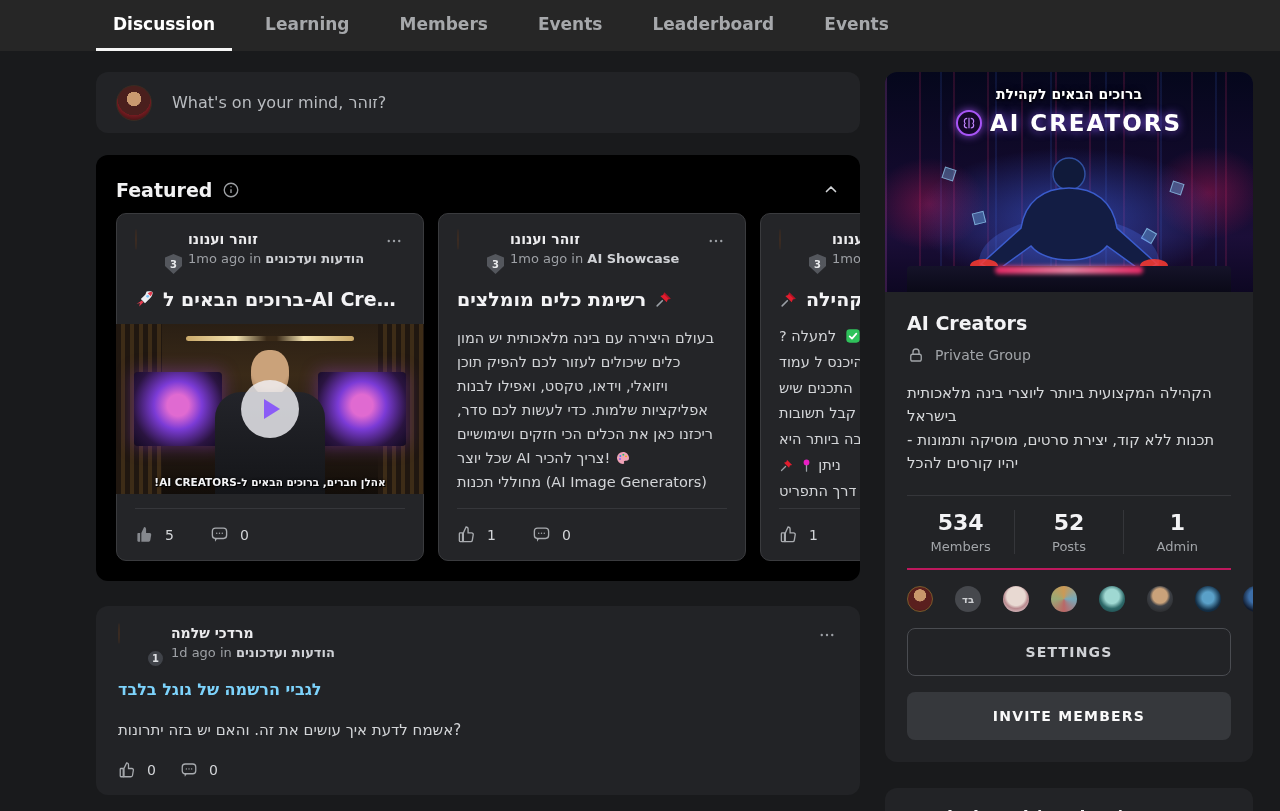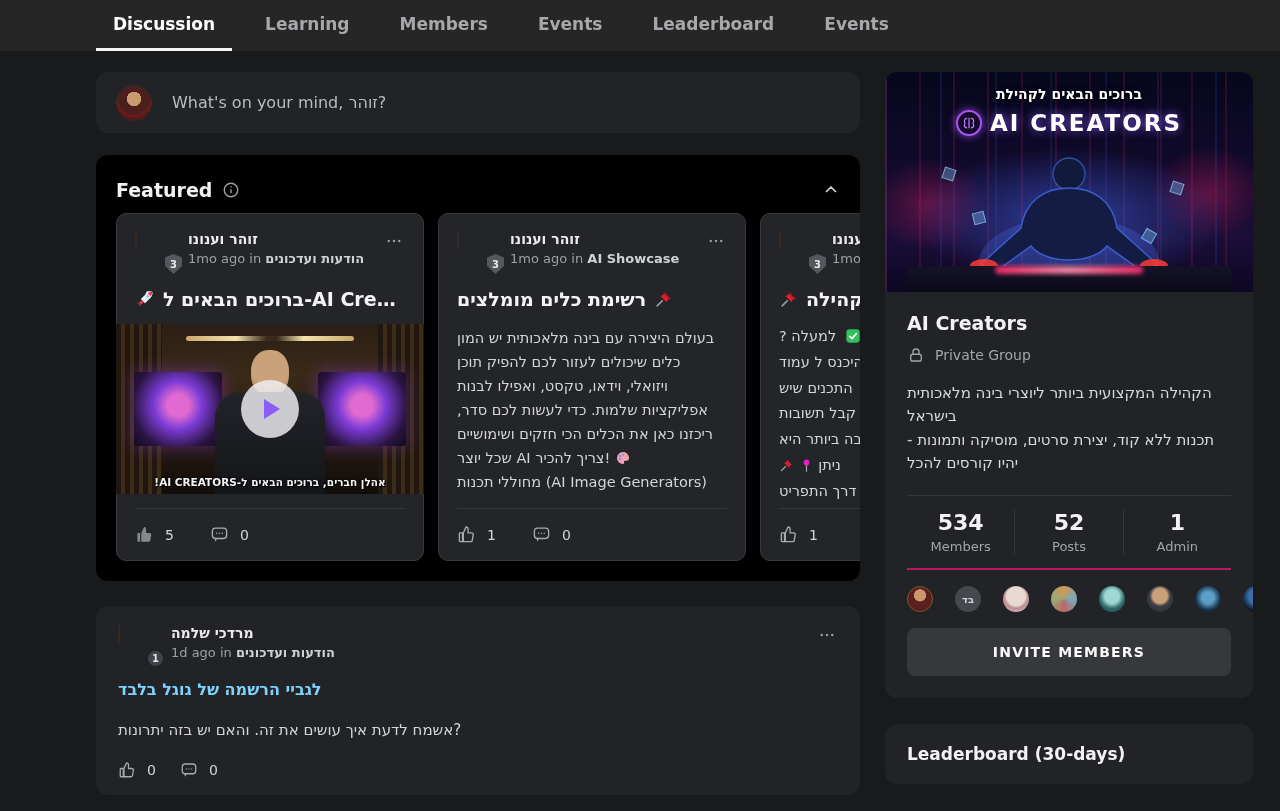--- a/index.html
+++ b/index.html
@@ -499,20 +499,21 @@
         <span class="mini-av av3"></span>
         <span class="mini-av av4"></span>
         <span class="mini-av av5"></span>
         <span class="mini-av av6"></span>
         <span class="mini-av av7"></span>
         <span class="mini-av av8"></span>
         <span class="mini-av av9"></span>
         <span class="mini-av av10">ש</span>
       </div>
 
+      <div class="sb-btn btn-outline">SETTINGS</div>
       <div class="sb-btn btn-fill">INVITE MEMBERS</div>
     </div>
   </div>
 
   <div class="sb-card lb-card">
     <div class="lb-title">Leaderboard (30-days)</div>
   </div>
 </div>
 
 </body></html>

